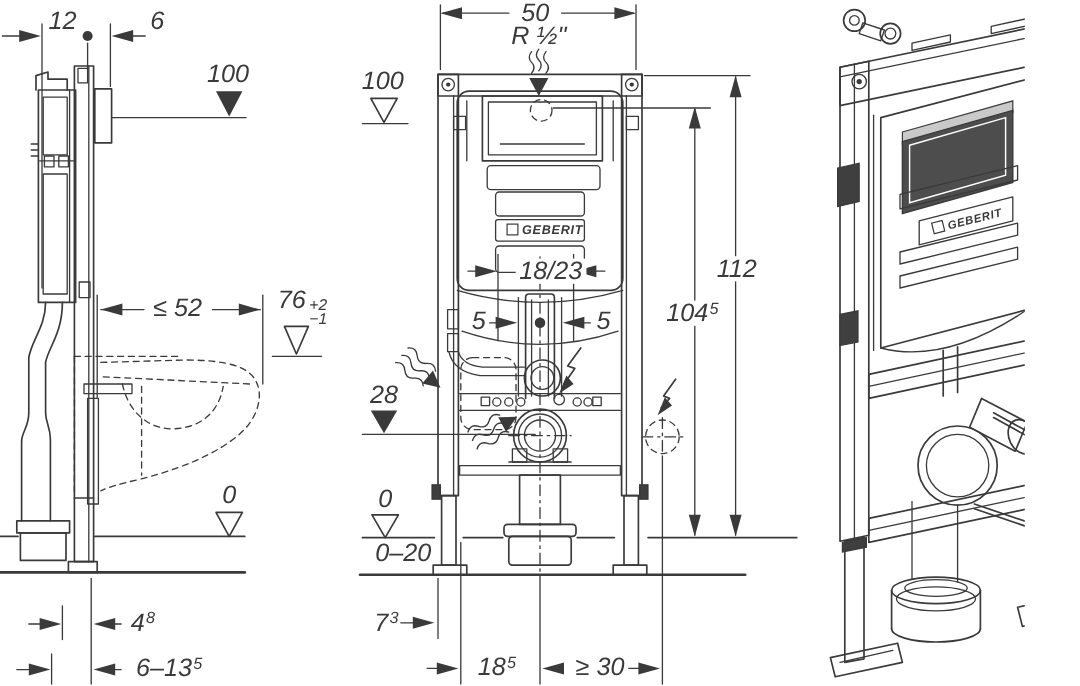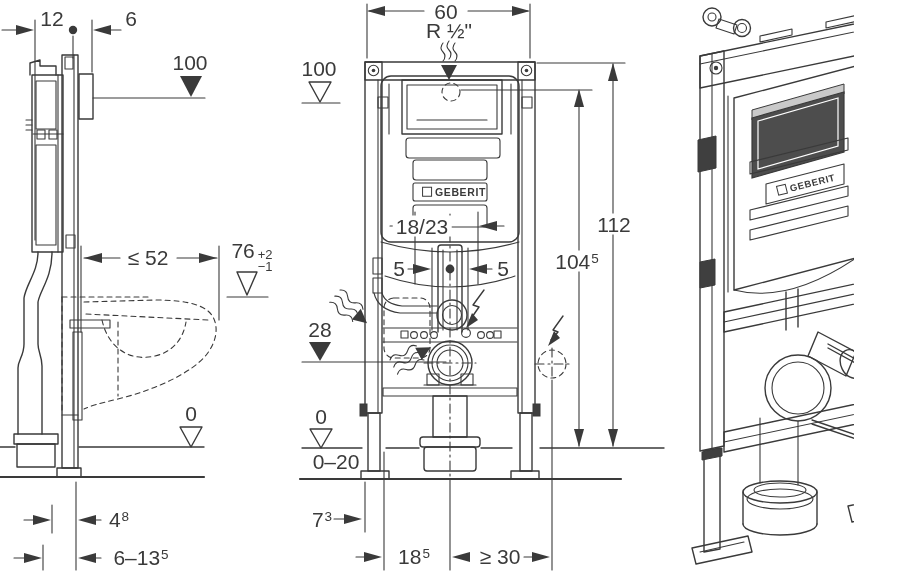--- a/index.html
+++ b/index.html
@@ -1,17 +1,17 @@
 <!DOCTYPE html>
 <html><head>
 <meta charset="utf-8">
 <style>
   html,body{margin:0;padding:0;background:#fff;}
   #stage{position:relative;width:854px;height:572px;background:#fff;overflow:hidden;
-         font-family:"Liberation Sans","DejaVu Sans",sans-serif;color:#3a3a3a;}
+         font-family:"Liberation Sans","DejaVu Sans",sans-serif;color:#3a3a3a;font-style:italic;}
   #art{position:absolute;left:0;top:0;}
   .s{stroke:#3a3a3a;fill:none;stroke-width:1.4;stroke-linejoin:round;stroke-linecap:round;}
   .thin{stroke-width:1.1;}
   .thick{stroke-width:2.2;}
   .f{fill:#3a3a3a;stroke:none;}
   .wf{fill:#fff;}
   .dash{stroke-dasharray:5 4;}
   .dd{stroke-dasharray:9 4 2 4;}
   .dk{fill:#3f3f3f;stroke:#3a3a3a;}
   .lbl{position:absolute;transform:translate(-50%,-50%);font-size:21px;line-height:1;
@@ -420,24 +420,24 @@
   <div class="lbl" style="left:190px;top:62px">100</div>
   <div class="lbl bg" style="left:148px;top:257px">≤ 52</div>
   <div class="lbl" style="left:252px;top:256px"><span>76</span><span class="tol">
           <span>+2</span>
           <span>−1</span>
         </span></div>
   <div class="lbl" style="left:191px;top:413px">0</div>
   <div class="lbl" style="left:119px;top:519px"><span>4</span><span class="sup">8</span></div>
   <div class="lbl" style="left:141px;top:557px"><span>6–13</span><span class="sup">5</span></div>
 
-  <div class="lbl bg" style="left:446px;top:11px">60</div>
+  <div class="lbl bg" style="left:446px;top:11px">50</div>
   <div class="lbl" style="left:449px;top:30px">R ½"</div>
   <div class="lbl" style="left:319px;top:68px">100</div>
-  <div class="lbl bg" style="left:422px;top:226px">18/23</div>
+  <div class="lbl bg" style="left:459px;top:226px">18/23</div>
   <div class="lbl logo" style="left:454px;top:192px"><span class="sq"></span><span>GEBERIT</span></div>
   <div class="lbl" style="left:399px;top:268px">5</div>
   <div class="lbl" style="left:503px;top:268px">5</div>
   <div class="lbl" style="left:320px;top:329px">28</div>
   <div class="lbl bg" style="left:577px;top:261px"><span>104</span><span class="sup">5</span></div>
   <div class="lbl bg" style="left:614px;top:224px">112</div>
   <div class="lbl" style="left:321px;top:416px">0</div>
   <div class="lbl" style="left:336px;top:461px">0–20</div>
   <div class="lbl" style="left:322px;top:519px"><span>7</span><span class="sup">3</span></div>
   <div class="lbl" style="left:414px;top:556px"><span>18</span><span class="sup">5</span></div>

